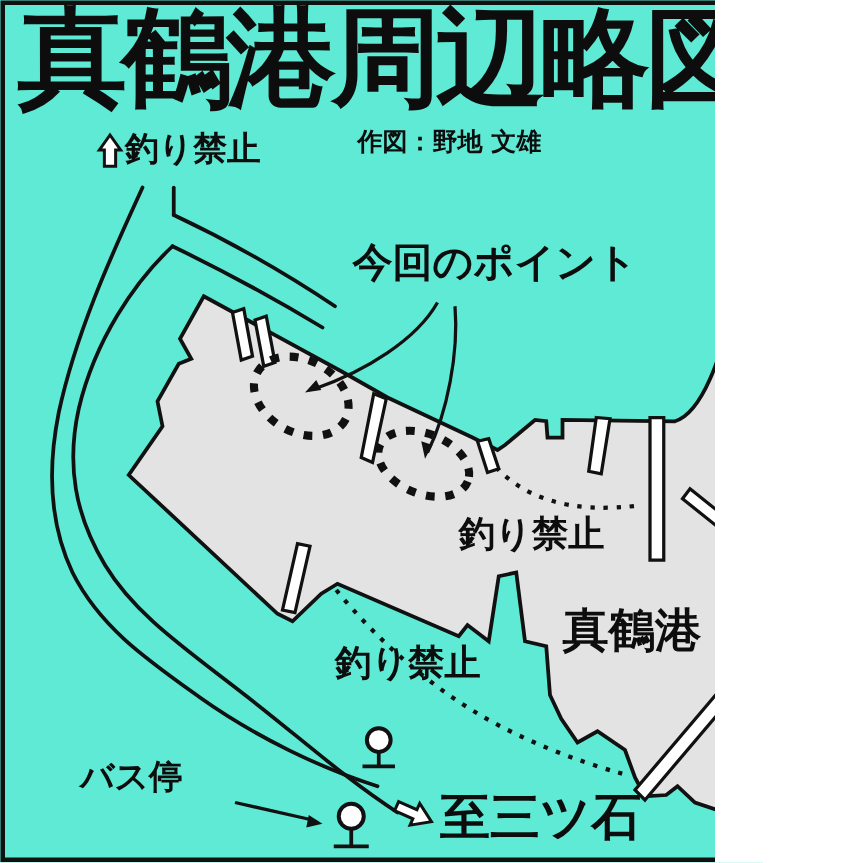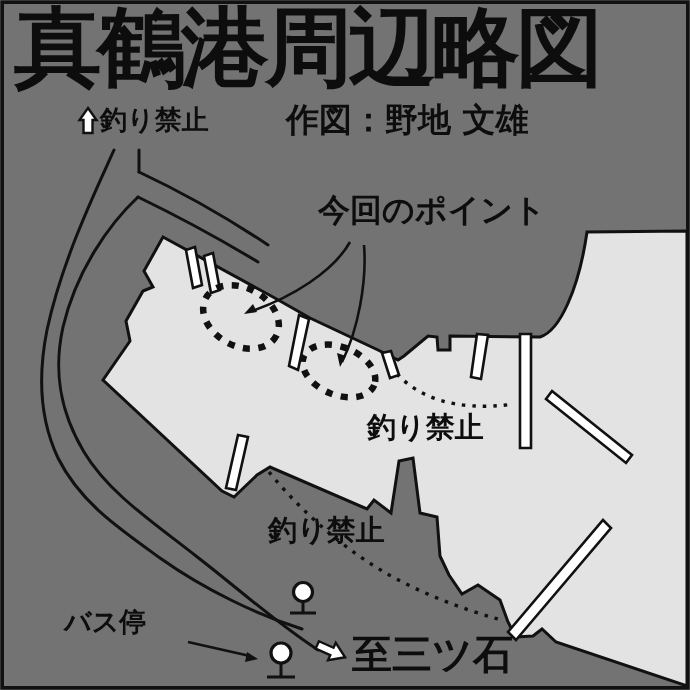--- a/index.html
+++ b/index.html
@@ -1,28 +1,28 @@
 <!DOCTYPE html>
 <html><head>
 <meta charset="utf-8">
 <style>
   html,body{margin:0;padding:0;background:#fff;}
   #stage{
-    position:relative;width:690px;height:690px;background:#737373;
+    position:relative;width:572px;height:690px;background:#5eead4;
     font-family:"DejaVu Sans",sans-serif;color:#0d0d0d;overflow:hidden;
   }
   #map-svg{position:absolute;left:0;top:0;width:690px;height:690px;}
   .lbl{position:absolute;white-space:nowrap;color:#0d0d0d;line-height:1;}
   .title{
     left:14px;top:4px;font-size:86px;font-weight:900;letter-spacing:-4px;
     transform:scaleX(1.02);transform-origin:left top;
   }
-  .credit{left:286px;top:103px;font-size:33px;font-weight:600;}
+  .credit{left:286px;top:103px;font-size:20px;font-weight:600;}
   .to-station{left:100px;top:106px;font-size:27px;font-weight:600;}
-  .point-label{left:282px;top:194px;font-size:32px;font-weight:800;margin-left:36px;}
+  .point-label{left:282px;top:194px;font-size:32px;font-weight:800;}
   .nofish1{left:367px;top:413px;font-size:29px;font-weight:600;}
   .nofish2{left:268px;top:516px;font-size:29px;font-weight:600;}
   .port-name{left:450px;top:486px;font-size:37px;font-weight:800;}
   .busstop{left:64px;top:606px;font-size:27px;font-weight:600;text-align:right;line-height:1.15;white-space:nowrap;}
   .mitsuishi{left:352px;top:634px;font-size:40px;font-weight:600;}
 </style>
 </head>
 <body>
 
 <div id="stage">
@@ -87,18 +87,19 @@
 
     <rect x="2.2" y="2.2" width="685.6" height="685.6" fill="none" stroke="#111111" stroke-width="3.6"></rect>
   </svg>
 
   <div class="lbl title">真鶴港周辺略図</div>
   <div class="lbl credit">作図：野地 文雄</div>
   <div class="lbl to-station">釣り禁止</div>
   <div class="lbl point-label">今回のポイント</div>
   <div class="lbl nofish1">釣り禁止</div>
   <div class="lbl nofish2">釣り禁止</div>
+  <div class="lbl port-name">真鶴港</div>
   <div class="lbl busstop">
     <div>バス停</div>
   </div>
   <div class="lbl mitsuishi">至三ツ石</div>
 
 </div>
 
 </body></html>

